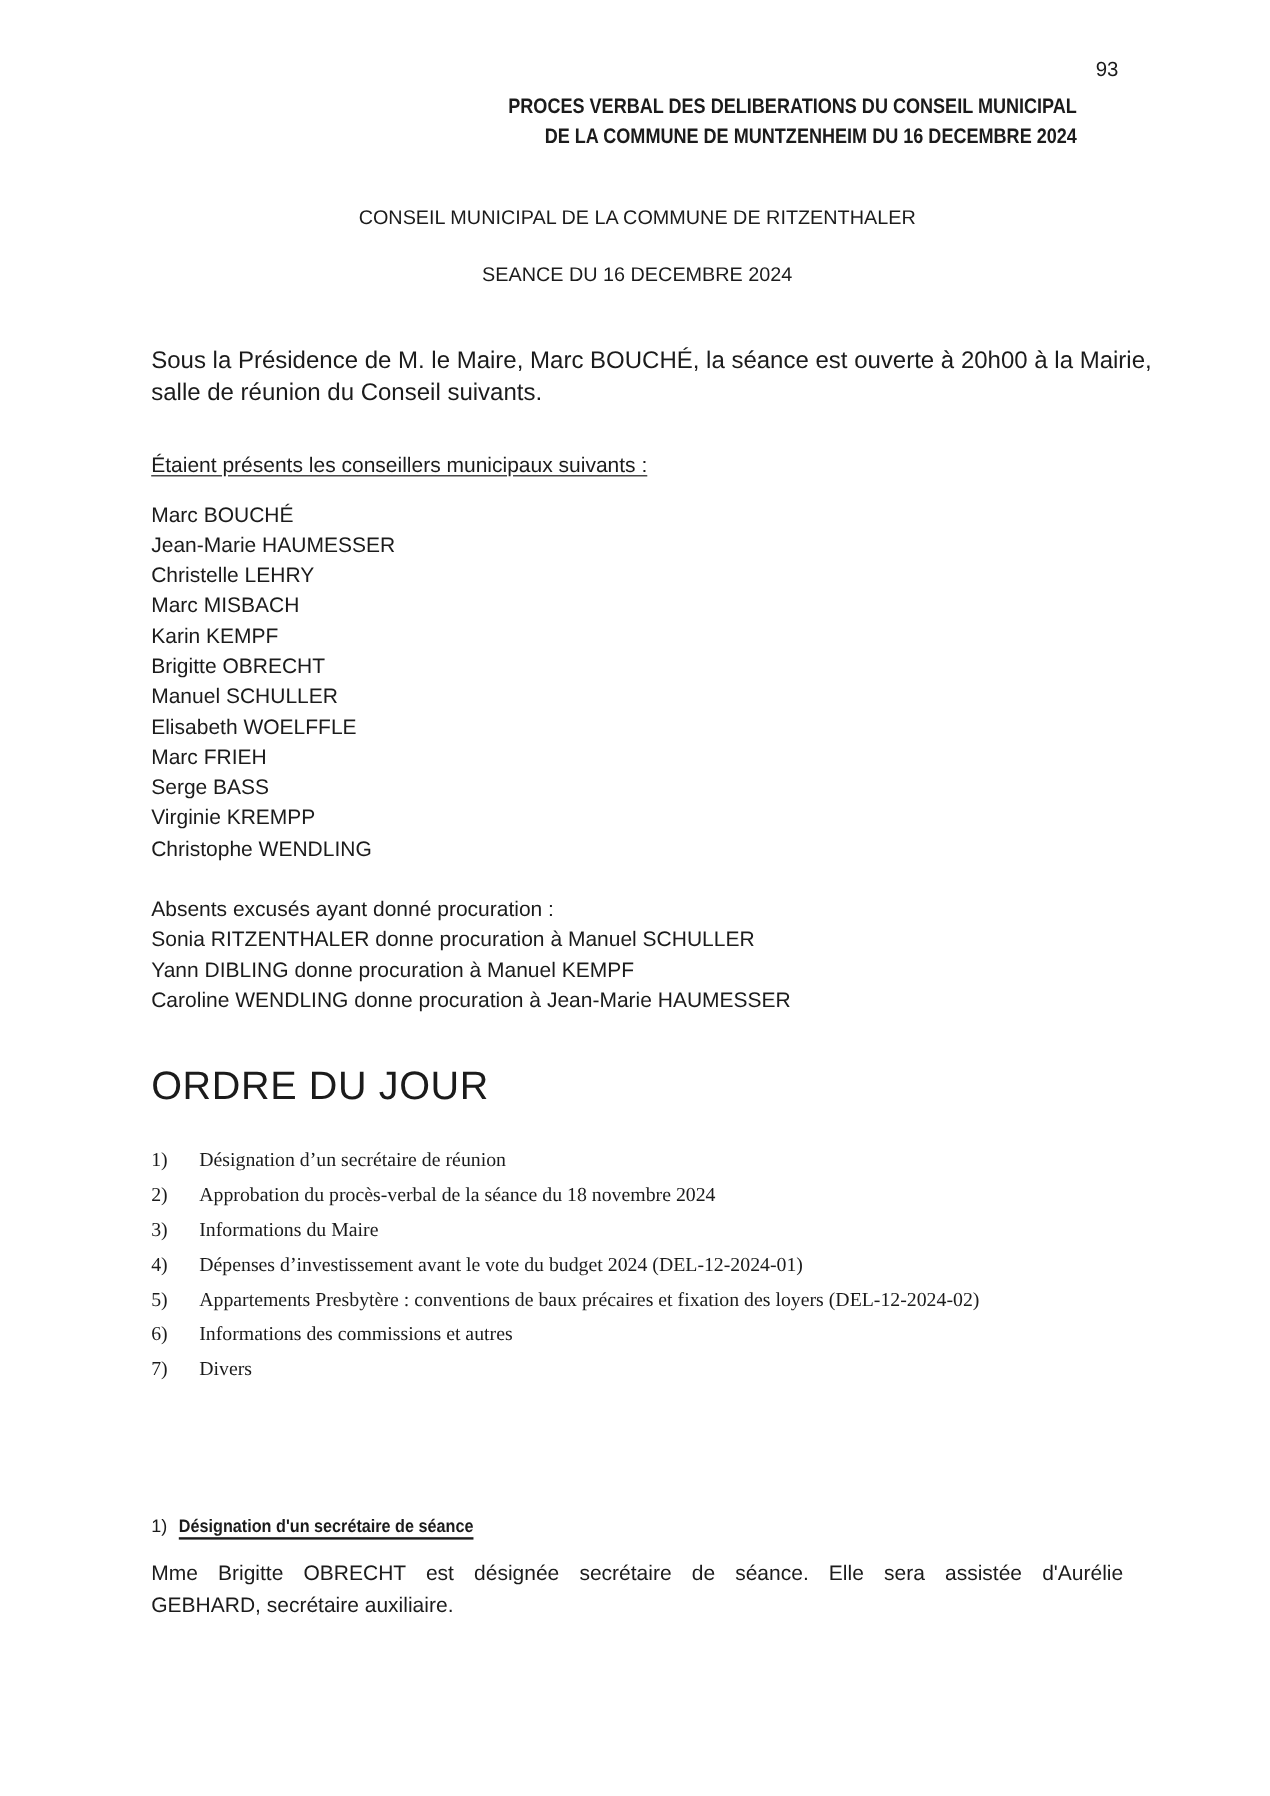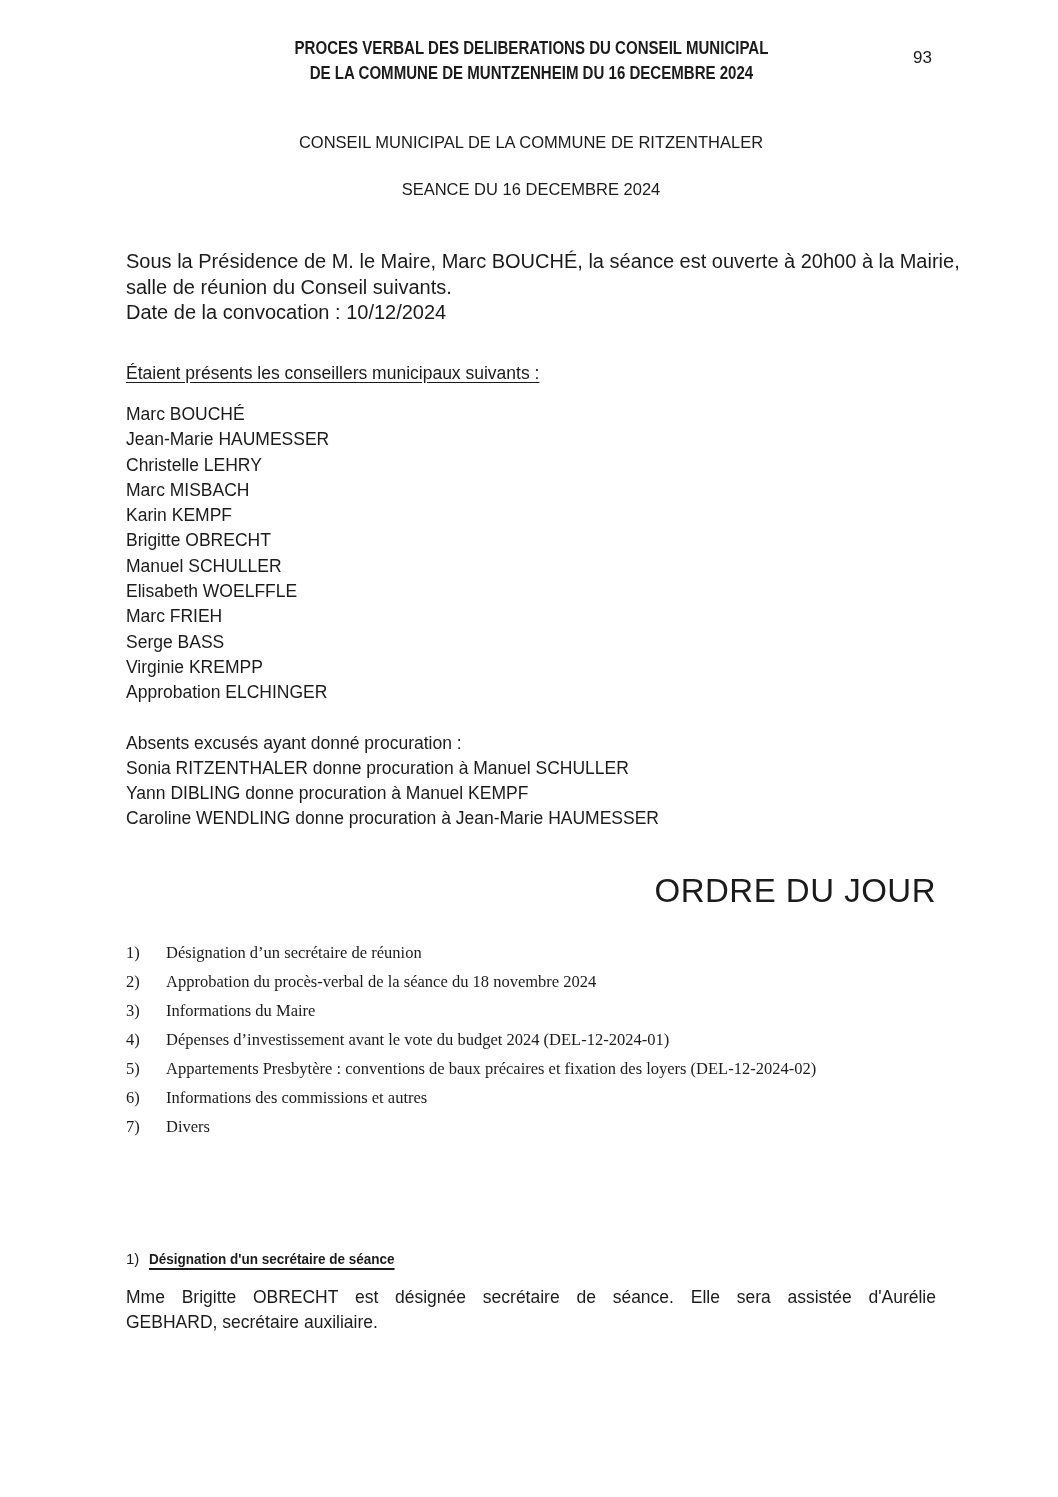--- a/index.html
+++ b/index.html
@@ -19,22 +19,22 @@
   .content {
     padding: 0 122px 0 126px;
   }
   .page-number {
     position: absolute;
     top: 48px;
     right: 126px;
     font-size: 17px;
   }
   .doc-title {
-    padding-top: 36px;
-    text-align: center;
+    padding-top: 76px;
+    text-align: right;
     font-weight: bold;
     font-size: 17.5px;
     line-height: 25px;
     letter-spacing: 0;
   }
   .condensed {
     display: inline-block;
     transform: scaleX(0.86);
     transform-origin: center top;
     white-space: nowrap;
@@ -69,21 +69,21 @@
     font-size: 17.5px;
   }
   .names .name { line-height: 25.3px; }
   .absents {
     margin-top: 25px;
     font-size: 17.5px;
   }
   .absents div { line-height: 25.3px; }
   .ordre-heading {
     margin-top: 40px;
-    text-align: right;
+    text-align: left;
     font-size: 33px;
     line-height: 38px;
     font-weight: normal;
     letter-spacing: 0.5px;
   }
   .ordre-list {
     margin-top: 32px;
     font-family: "Liberation Serif", serif;
     font-size: 16.5px;
   }
@@ -144,38 +144,37 @@
       </span>
     </div>
 
     <div class="subtitle">CONSEIL MUNICIPAL DE LA COMMUNE DE RITZENTHALER</div>
 
     <div class="session">SEANCE DU 16 DECEMBRE 2024</div>
 
     <div class="intro">
       <div class="line">Sous la Présidence de M. le Maire, Marc BOUCHÉ, la séance est ouverte à 20h00 à la Mairie,</div>
       <div class="line">salle de réunion du Conseil suivants.</div>
-      <div class="line">Date de la convocation : 10/12/2024</div>
     </div>
 
     <div class="presents-heading">Étaient présents les conseillers municipaux suivants :</div>
 
     <div class="names">
       <div class="name">Marc BOUCHÉ</div>
       <div class="name">Jean-Marie HAUMESSER</div>
       <div class="name">Christelle LEHRY</div>
       <div class="name">Marc MISBACH</div>
       <div class="name">Karin KEMPF</div>
       <div class="name">Brigitte OBRECHT</div>
       <div class="name">Manuel SCHULLER</div>
       <div class="name">Elisabeth WOELFFLE</div>
       <div class="name">Marc FRIEH</div>
       <div class="name">Serge BASS</div>
       <div class="name">Virginie KREMPP</div>
-      <div class="name">Approbation ELCHINGER</div>
+      <div class="name">Christophe WENDLING</div>
     </div>
 
     <div class="absents">
       <div>Absents excusés ayant donné procuration :</div>
       <div>Sonia RITZENTHALER donne procuration à Manuel SCHULLER</div>
       <div>Yann DIBLING donne procuration à Manuel KEMPF</div>
       <div>Caroline WENDLING donne procuration à Jean-Marie HAUMESSER</div>
     </div>
 
     <div class="ordre-heading">ORDRE DU JOUR</div>

